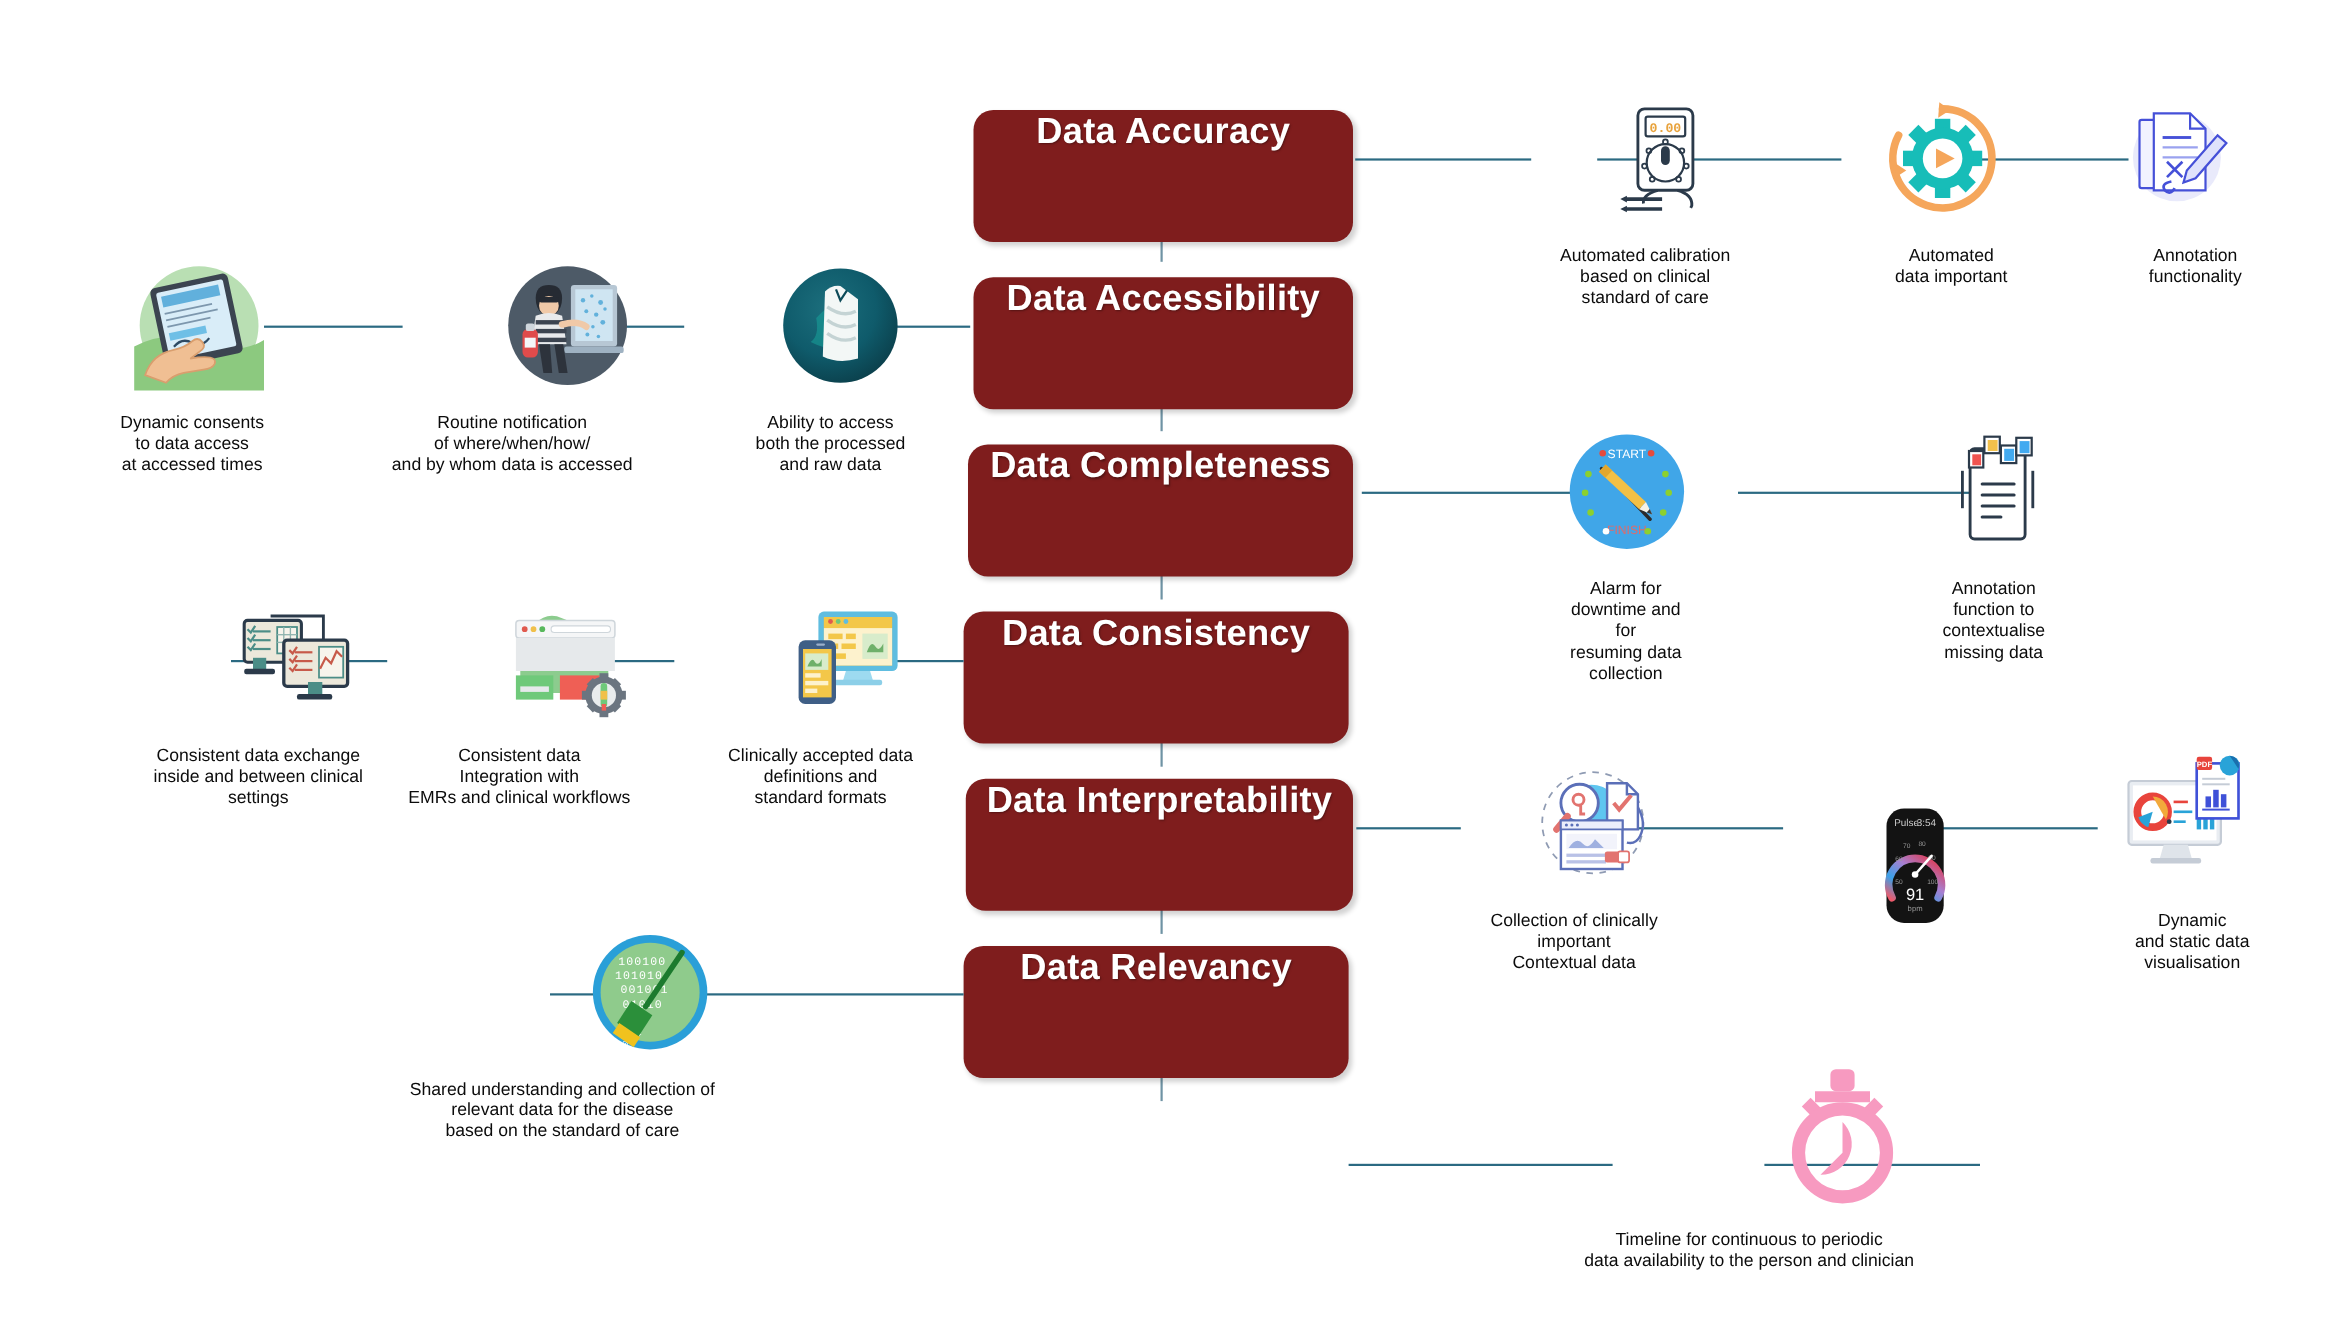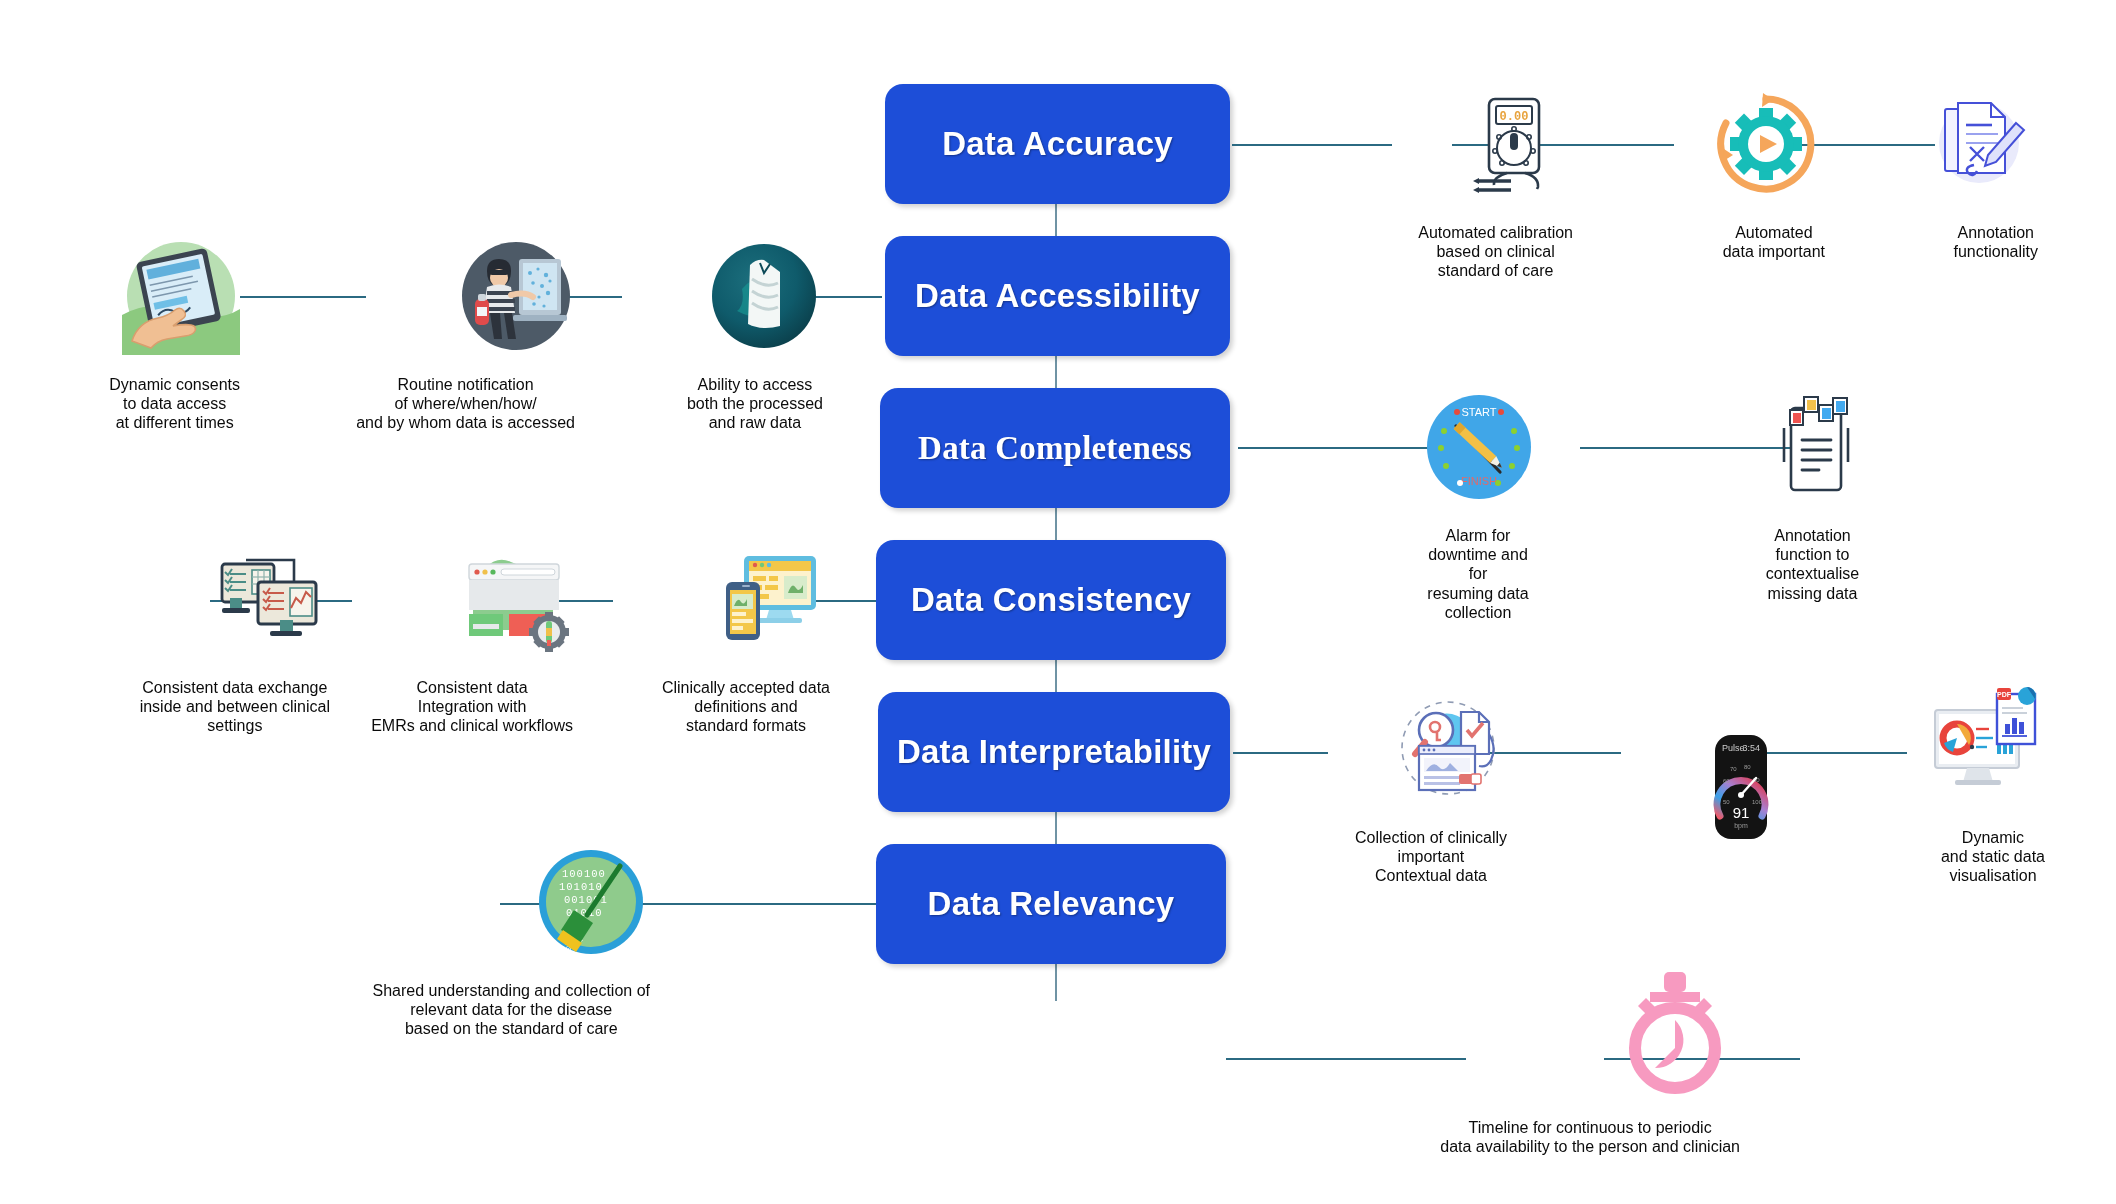--- a/index.html
+++ b/index.html
@@ -1,21 +1,21 @@
 <!DOCTYPE html>
 <html><head>
 <meta charset="utf-8">
 <style>
   html,body{margin:0;padding:0;background:#ffffff;}
   body{width:2116px;height:1204px;overflow:hidden;font-family:"Liberation Sans",sans-serif;}
   #stage{position:relative;width:2116px;height:1204px;background:#fff;}
 
-  .node{position:absolute;background:#1d4ed8;border-radius:18px;
-        display:flex;align-items:center;justify-content:center;
-        box-shadow:3px 3px 5px rgba(0,0,0,0.18);}
+  .node{position:absolute;background:#7f1d1d;border-radius:18px;
+        display:flex;align-items:flex-start;justify-content:center;
+        box-shadow:3px 3px 5px rgba(0,0,0,0.18);margin-top:16px;}
   .node .node-label{color:#ffffff;font-weight:bold;font-size:33px;letter-spacing:.2px;
         text-shadow:1px 1px 2px rgba(0,0,0,.35);white-space:nowrap;}
 
   .conn{position:absolute;background:#2b6a82;height:2px;}
   .conn.v{width:2px;height:auto;background:#6f93a4;}
 
   .item{position:absolute;display:flex;flex-direction:column;align-items:flex-end;}
   .item .ic{width:118px;height:118px;position:relative;}
   .item .cap{margin-top:20px;font-size:16px;line-height:1.20;color:#0b0b0b;text-align:center;
              white-space:pre-line;font-family:"Liberation Sans",sans-serif;}
@@ -33,21 +33,21 @@
   <div class="conn v" style="left:1055px;top:659px;height:38px;"></div>
   <div class="conn v" style="left:1055px;top:811px;height:38px;"></div>
   <div class="conn v" style="left:1055px;top:963px;height:38px;"></div>
 
   <div class="node" style="left:885px;top:84px;width:345px;height:120px;">
     <span class="node-label">Data Accuracy</span>
   </div>
   <div class="node" style="left:885px;top:236px;width:345px;height:120px;">
     <span class="node-label">Data Accessibility</span>
   </div>
-  <div class="node" style="left:880px;top:388px;width:350px;height:120px;font-family:Liberation Serif, serif;">
+  <div class="node" style="left:880px;top:388px;width:350px;height:120px;">
     <span class="node-label">Data Completeness</span>
   </div>
   <div class="node" style="left:876px;top:540px;width:350px;height:120px;">
     <span class="node-label">Data Consistency</span>
   </div>
   <div class="node" style="left:878px;top:692px;width:352px;height:120px;">
     <span class="node-label">Data Interpretability</span>
   </div>
   <div class="node" style="left:876px;top:844px;width:350px;height:120px;">
     <span class="node-label">Data Relevancy</span>
@@ -146,21 +146,21 @@
           <line x1="30" y1="48" x2="78" y2="48" stroke="#7d97ad" stroke-width="1.6"></line>
           <line x1="30" y1="54" x2="70" y2="54" stroke="#7d97ad" stroke-width="1.6"></line>
           <rect x="30" y="60" width="34" height="7" fill="#6fbfe6"></rect>
           <path d="M32 73 q9 -7 17 0 q8 6 16 -1" fill="none" stroke="#2e4a63" stroke-width="2"></path>
         </g>
         <path d="M10 104 q6 -19 26 -23 q10 -2 17 -8 q5 -4 9 1 q4 5 -3 9 l-8 6 q11 -2 18 -1 q6 1 4 6 q-2 4 -10 5 l-18 3 q-10 2 -16 9z" fill="#f0bf93" stroke="#d99e6e" stroke-width="1.6"></path>
       </svg>
     </div>
     <div class="cap">Dynamic consents
 to data access
-at different times</div>
+at accessed times</div>
   </div>
 
   <div class="item" style="left:275px;top:237px;width:300px;">
     <div class="ic">
       <svg viewBox="0 0 118 118" width="118" height="118">
         <circle cx="59" cy="59" r="54" fill="#4d5a67"></circle>
         <rect x="62" y="22" width="42" height="56" rx="3" fill="#b7c7d4"></rect>
         <rect x="66" y="26" width="34" height="47" fill="#cfe5f2"></rect>
         <g fill="#4fa8d8" opacity=".85">
           <circle cx="73" cy="36" r="2"></circle>

